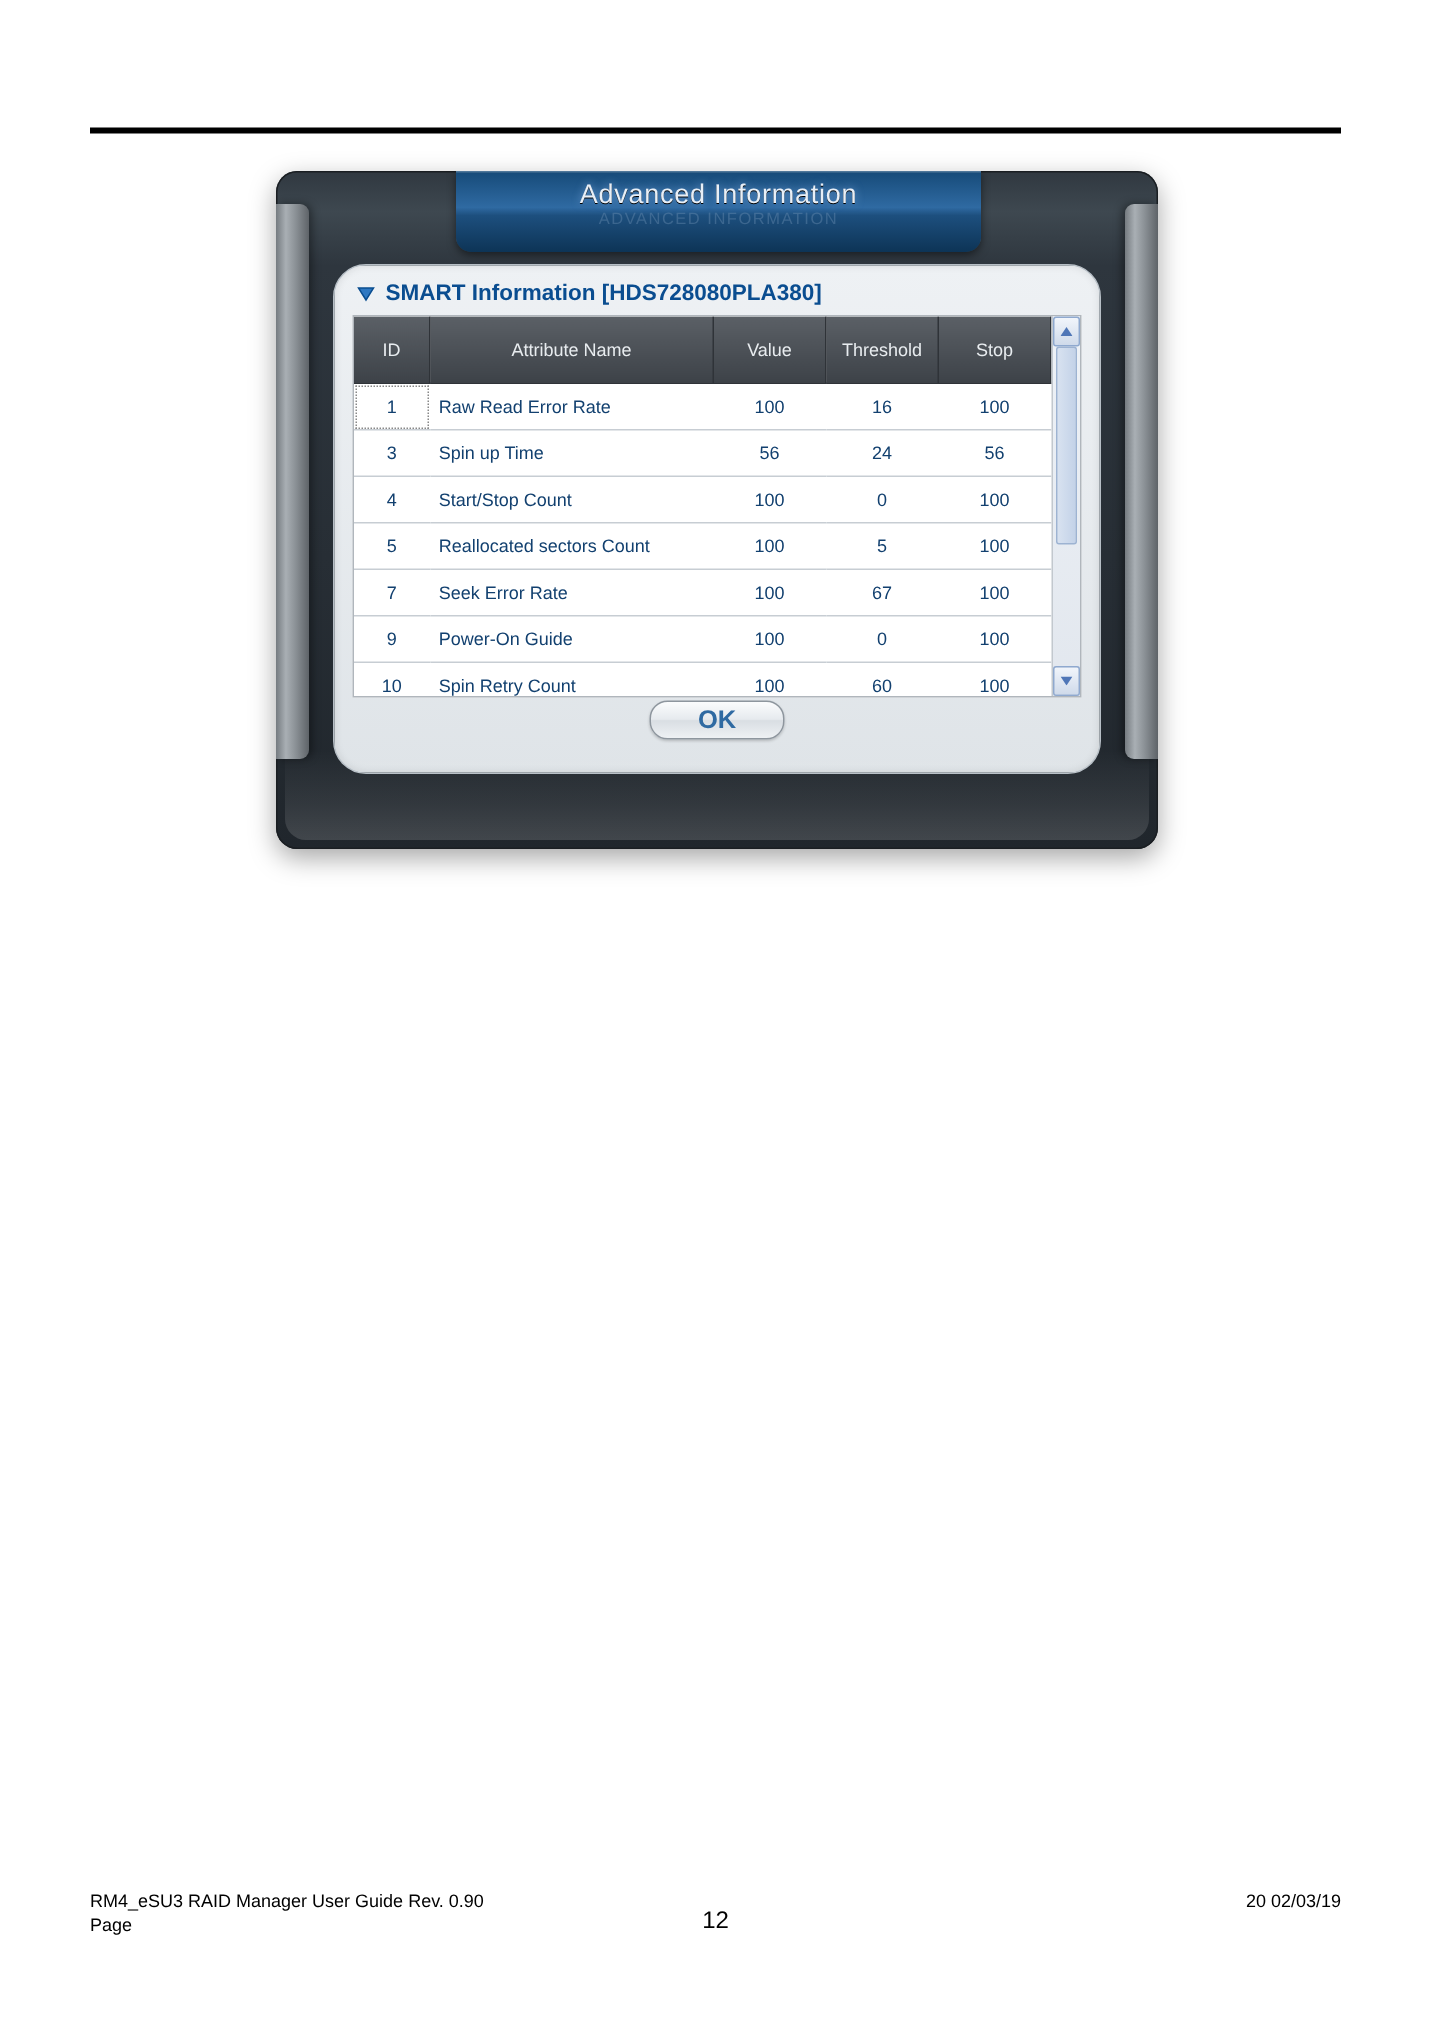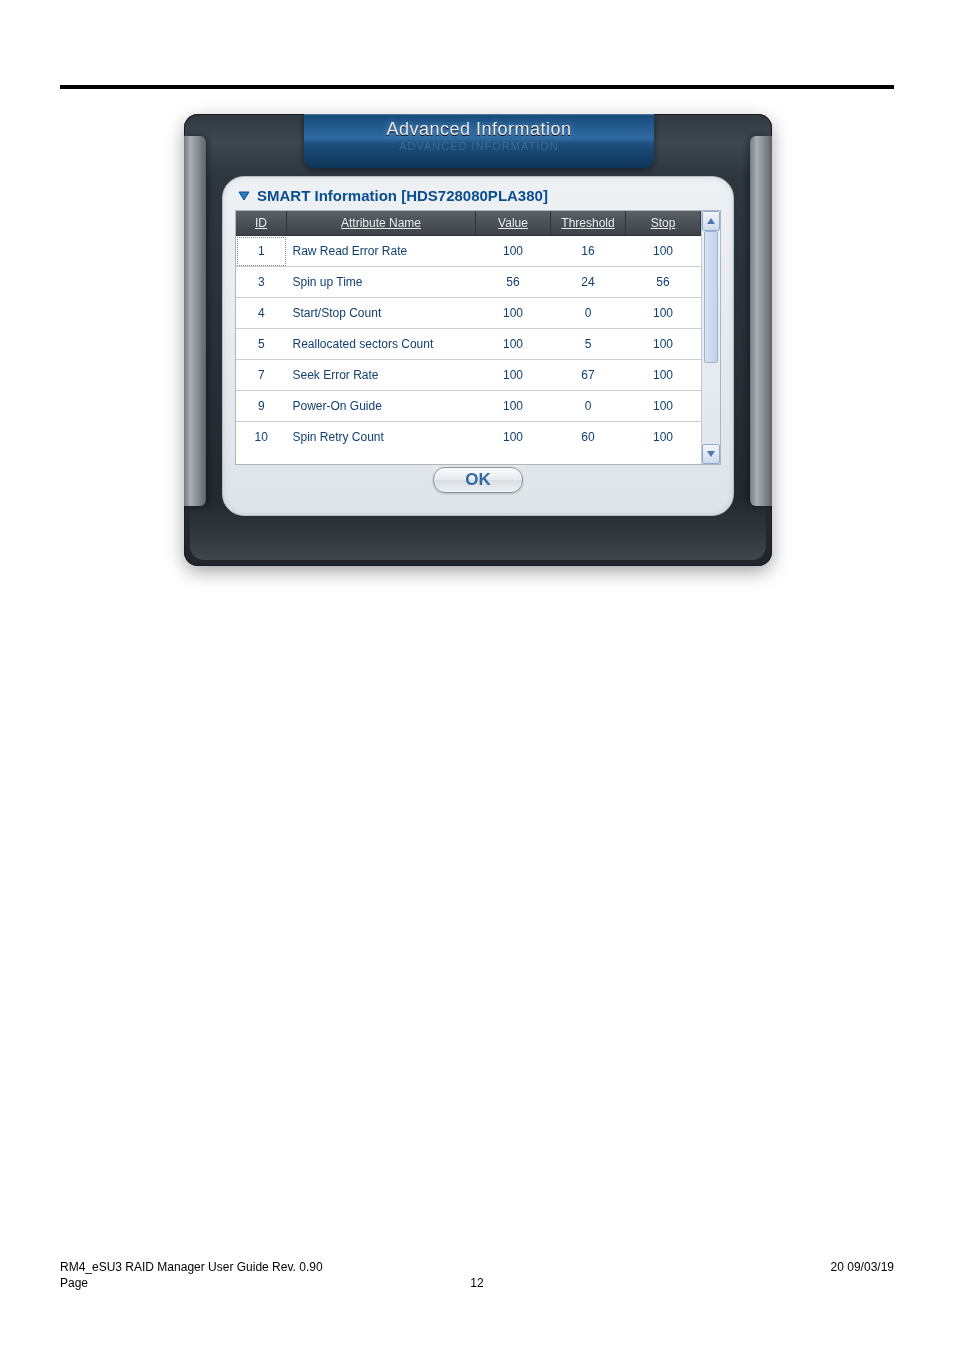--- a/index.html
+++ b/index.html
@@ -109,25 +109,24 @@
 table.smart {
   width:100%;
   border-collapse: collapse;
   table-layout: fixed;
 }
 table.smart th {
   background: linear-gradient(180deg,#5b6066,#3d4248);
   color:#e8ecef;
   font-weight: normal;
   font-size: 12px;
-  padding: 5px 4px;
+  padding: 15px 4px;
   border-right:1px solid #2f3338;
   border-bottom:1px solid #2f3338;
   text-align:center;
-  text-decoration:underline;
 }
 table.smart th:first-child { width:42px; }
 table.smart th:nth-child(2){ text-align:center; }
 table.smart th:nth-child(3),
 table.smart th:nth-child(4),
 table.smart th:nth-child(5){ width:66px; }
 table.smart td {
   font-size: 12px;
   color:#12406f;
   padding: 8px 6px;
@@ -194,21 +193,21 @@
   color:#000;
 }
 .footer-line1 { display:flex; justify-content:space-between; align-items:center; }
 .footer-line2 { display:flex; justify-content:space-between; align-items:baseline; margin-top:2px;}
 .page-num-center{
   position:absolute;
   left:0; right:0;
   text-align:center;
   bottom:60px;
   font-family: Arial, sans-serif;
-  font-size:12px;
+  font-size:16px;
 }
 </style>
 </head>
 <body>
 
 <div class="page-hr"></div>
 
 <div class="app-window">
   <div class="left-metal"></div>
   <div class="right-metal"></div>
@@ -310,20 +309,20 @@
       </div>
     </div>
 
     <div class="ok-btn">OK</div>
   </div>
 </div>
 
 <div class="footer">
   <div class="footer-line1">
     <span>RM4_eSU3  RAID Manager User Guide Rev. 0.90</span>
-    <span>20  09/03/19</span>
+    <span>20  02/03/19</span>
   </div>
   <div class="footer-line2">
     <span> Page</span>
     <span></span>
   </div>
 </div>
 <div class="page-num-center">12</div>
 
 </body></html>

